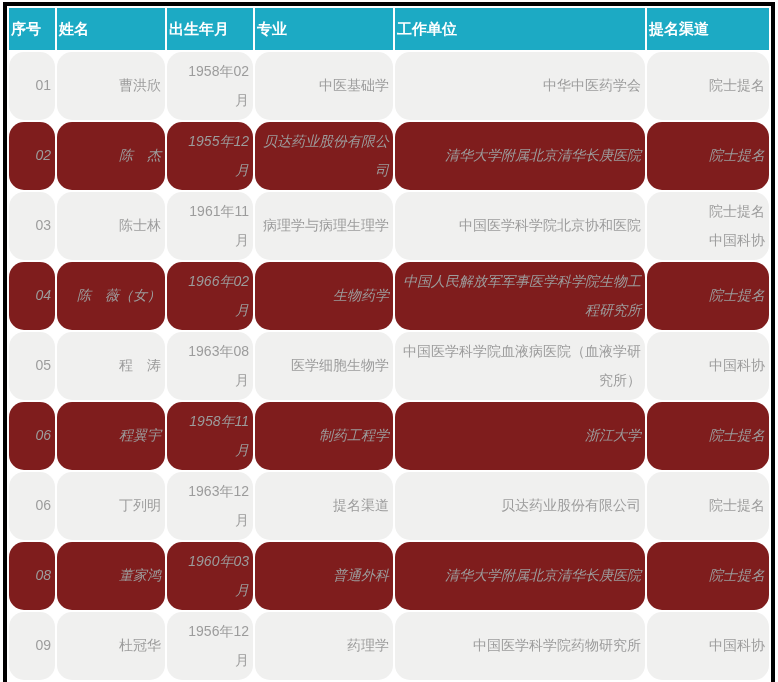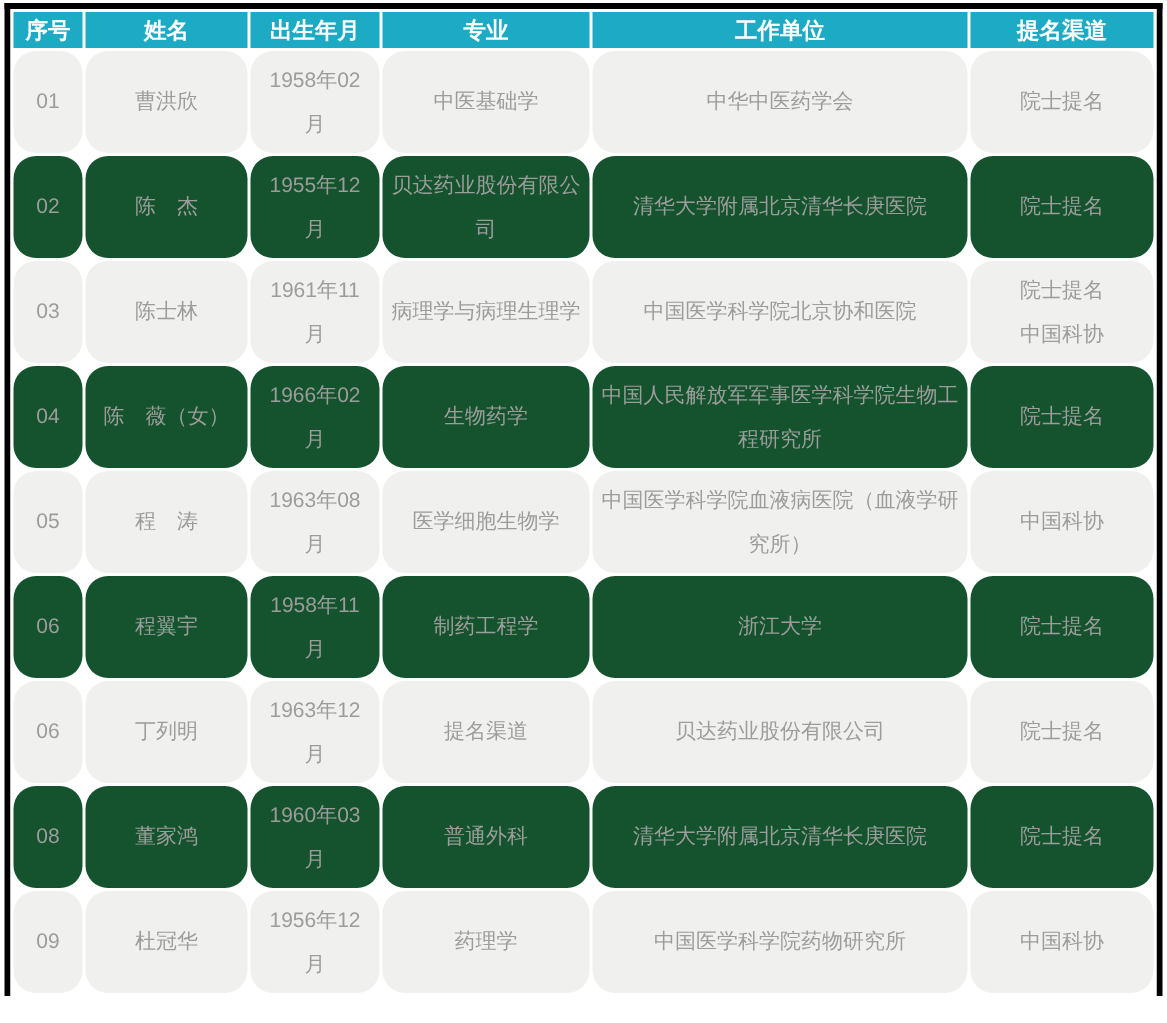--- a/index.html
+++ b/index.html
@@ -30,39 +30,39 @@
   col.c-name   { width: 108px; }
   col.c-birth  { width: 86px; }
   col.c-major  { width: 138px; }
   col.c-unit   { width: 250px; }
   col.c-chan   { width: 122px; }
   th {
     background: #1caac4;
     color: #ffffff;
     font-size: 15px;
     font-weight: bold;
-    height: 24px;
-    text-align: center;
+    height: 42px;
+    text-align: left;
     vertical-align: middle;
     padding: 0 2px;
   }
   td {
     height: 68px;
-    text-align: center;
+    text-align: right;
     vertical-align: middle;
     color: #9c9c9c;
     font-size: 14px;
     line-height: 2.1;
     padding: 0 4px;
     white-space: pre-line;
     overflow: hidden;
     border-radius: 15px;
   }
   tr.alt td  { background: #f0f0ef; }
-  tr.norm td { background: #14532d; }
+  tr.norm td { background: #7f1d1d; font-style: italic; }
 </style>
 </head>
 <body>
 
 <div class="page">
   <div class="table-frame">
     <table class="nominees">
       <colgroup>
         <col class="c-no">
           <col class="c-name">

